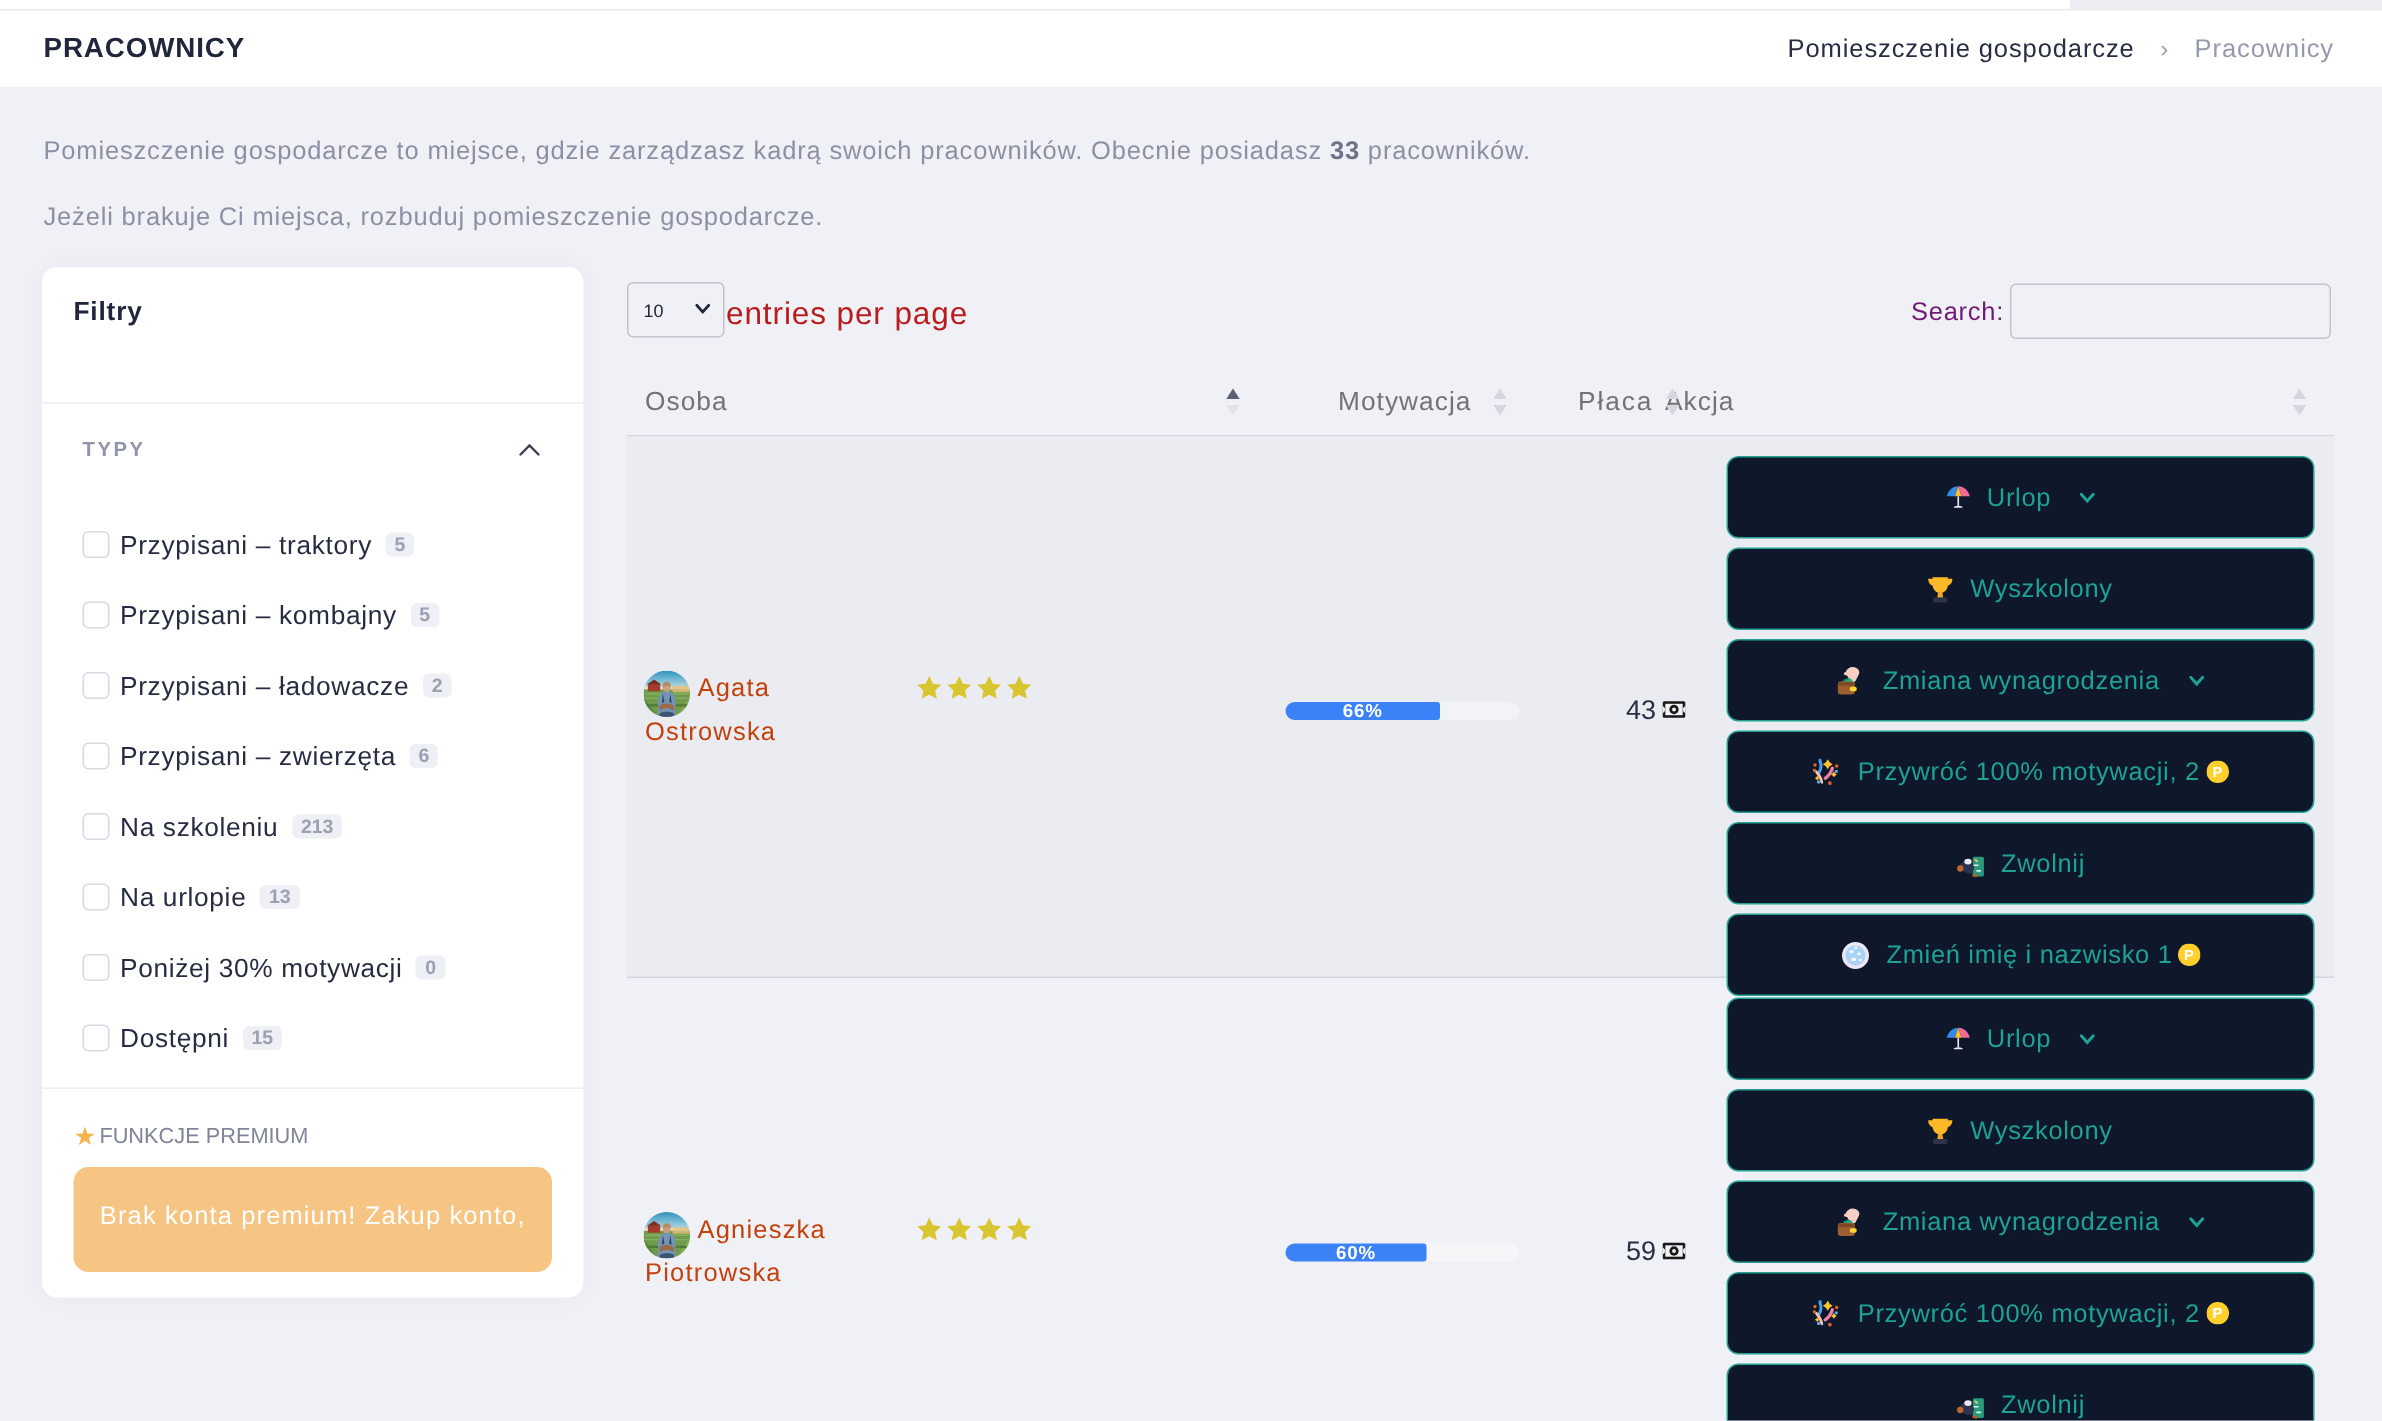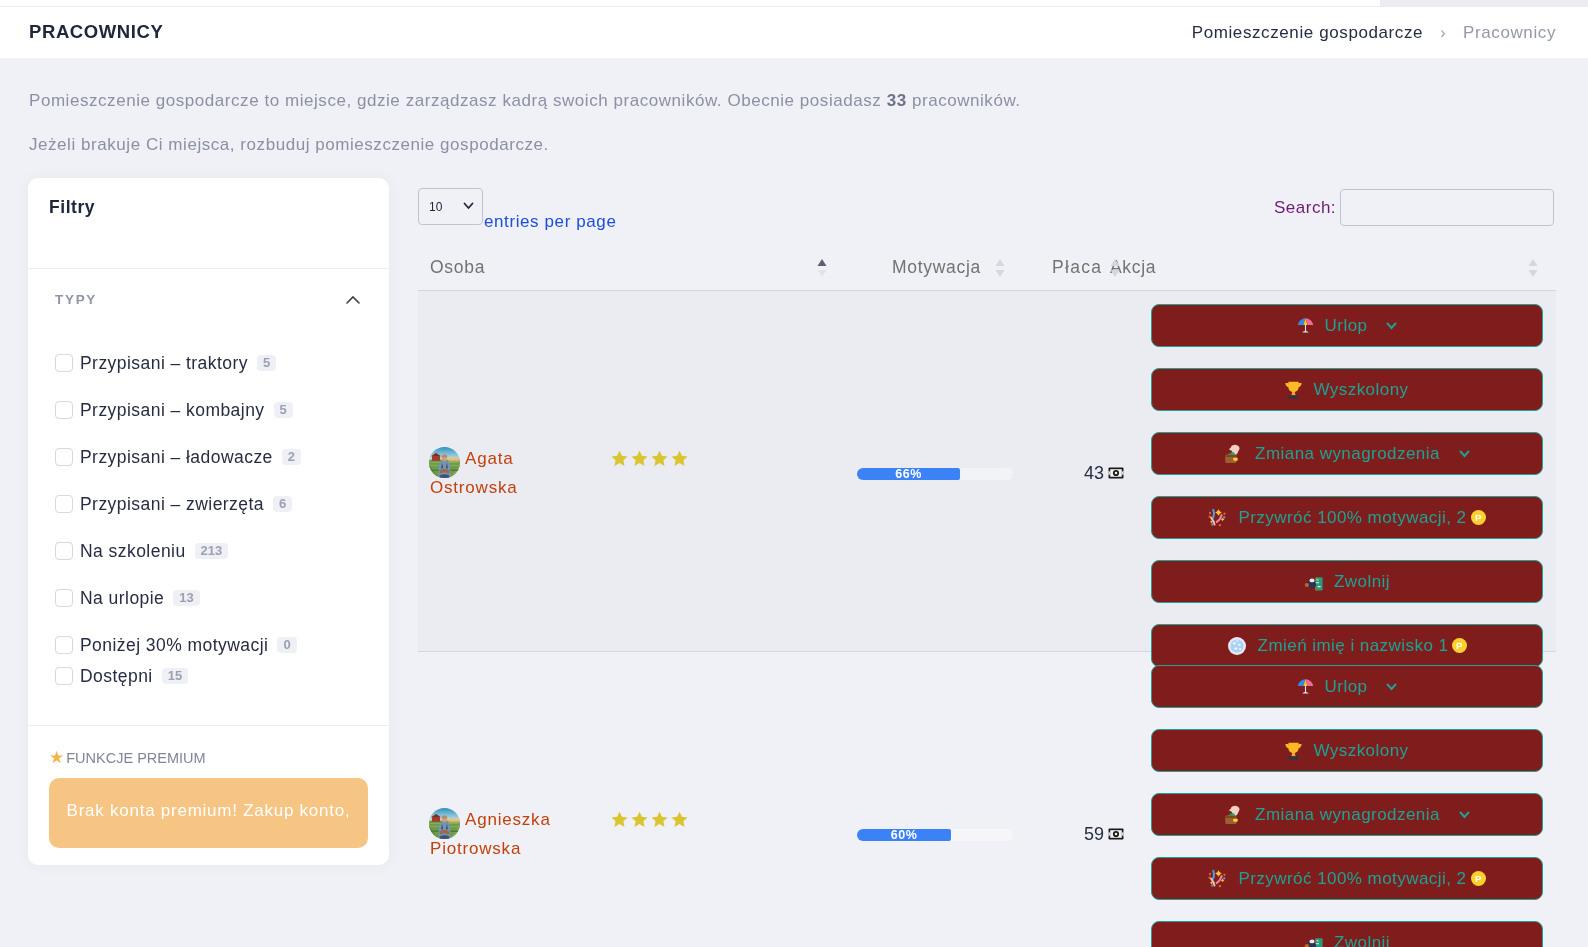--- a/index.html
+++ b/index.html
@@ -25,34 +25,34 @@
 .fitem{left:55px;height:20px;display:flex;align-items:center;white-space:nowrap}
 .cb{width:18px;height:18px;border:1px solid #d5d8e2;border-radius:4px;background:#fff;margin-right:7px;flex:0 0 auto}
 .flab{font-size:17.5px;color:#262c42;letter-spacing:.45px}
 .badge{margin-left:9px;background:#eef0f6;border-radius:4px;font-size:13px;font-weight:700;color:#9ba0b2;padding:2px 6px;line-height:12px}
 .div2{left:28px;top:725px;width:361px;height:1px;background:#ededf2}
 .prem{left:49px;top:747px;font-size:14.5px;color:#80859a;letter-spacing:0;display:flex;align-items:center}
 .prem .st{color:#f3b44a;font-size:17px;margin-right:2px}
 .obox{left:49px;top:778px;width:319px;height:70px;background:#f6c583;border-radius:10px;color:#fff;font-size:17px;letter-spacing:.75px;text-align:center;display:flex;flex-direction:column;justify-content:center;line-height:23.5px;padding-bottom:5px}
 .sel{left:418px;top:188px;width:65px;height:37px;border:1px solid #c3c3cd;border-radius:4px;font-size:12px;color:#20263c;display:flex;align-items:center;padding-left:10px}
 .sel svg{position:absolute;right:8px;top:13px}
-.entries{left:484px;top:212px;font-size:17px;color:#1d4ed8;letter-spacing:.6px}
+.entries{left:484px;top:198px;font-size:21px;color:#b91c1c;letter-spacing:.6px}
 .slabel{left:1274px;top:198px;font-size:17px;color:#701a75;letter-spacing:.5px}
 .sinput{left:1340px;top:189px;width:214px;height:37px;border:1px solid #c3c3cd;border-radius:4px;background:transparent}
 .th{font-size:17.5px;font-weight:400;color:#737373;letter-spacing:.7px;top:257px}
 .thline{left:418px;top:290px;width:1138px;height:1px;background:#d4d5e0}
 .row1{left:418px;top:291px;width:1138px;height:361px;background:#ebecf2;border-bottom:1px solid #d4d5e0}
 .avatar{width:31px;height:31px;border-radius:50%;overflow:hidden}
 .name{font-size:17px;color:#c2410c;letter-spacing:.8px;line-height:29px}
 .stars{display:flex;gap:3px}
 .bar{width:156px;height:12px;border-radius:6px;background:rgba(255,255,255,.38)}
 .fill{height:12px;background:#3b82f6;border-radius:6px 2px 2px 6px;color:#fff;font-size:12.5px;font-weight:700;text-align:center;line-height:12px;letter-spacing:.5px}
 .pay{font-size:18px;color:#272d42;display:flex;align-items:center}
 .btncol{left:1151px;width:392px;display:flex;flex-direction:column}
-.btn{height:43px;margin-bottom:21px;border:1.5px solid #23a192;border-radius:8px;background:#7f1d1d;color:#1da294;font-size:17px;letter-spacing:.45px;display:flex;align-items:center;justify-content:center}
+.btn{height:55px;margin-bottom:6px;border:1.5px solid #23a192;border-radius:8px;background:#0f172a;color:#1da294;font-size:17px;letter-spacing:.45px;display:flex;align-items:center;justify-content:center}
 .btn .ic{margin-right:11px;display:flex}
 .btn .chev{margin-left:19px;display:flex}
 .btn .coin{margin-left:4px;display:flex}
 </style>
 </head>
 <body>
 <div class="abs topstrip"></div>
 <div class="abs topstrip2"></div>
 <div class="abs header"></div>
 <div class="abs h1">PRACOWNICY</div>
@@ -95,21 +95,21 @@
 <div class="abs fitem" style="top:588px">
     <span class="cb"></span>
     <span class="flab">Na urlopie</span>
     <span class="badge">13</span>
   </div>
 <div class="abs fitem" style="top:635px">
     <span class="cb"></span>
     <span class="flab">Poniżej 30% motywacji</span>
     <span class="badge">0</span>
   </div>
-<div class="abs fitem" style="top:666px">
+<div class="abs fitem" style="top:682px">
     <span class="cb"></span>
     <span class="flab">Dostępni</span>
     <span class="badge">15</span>
   </div>
 <div class="abs div2"></div>
 <div class="abs prem"><span class="st">★</span>FUNKCJE PREMIUM</div>
 <div class="abs obox">
     <span>Brak konta premium! Zakup konto,</span>
   </div>
 

